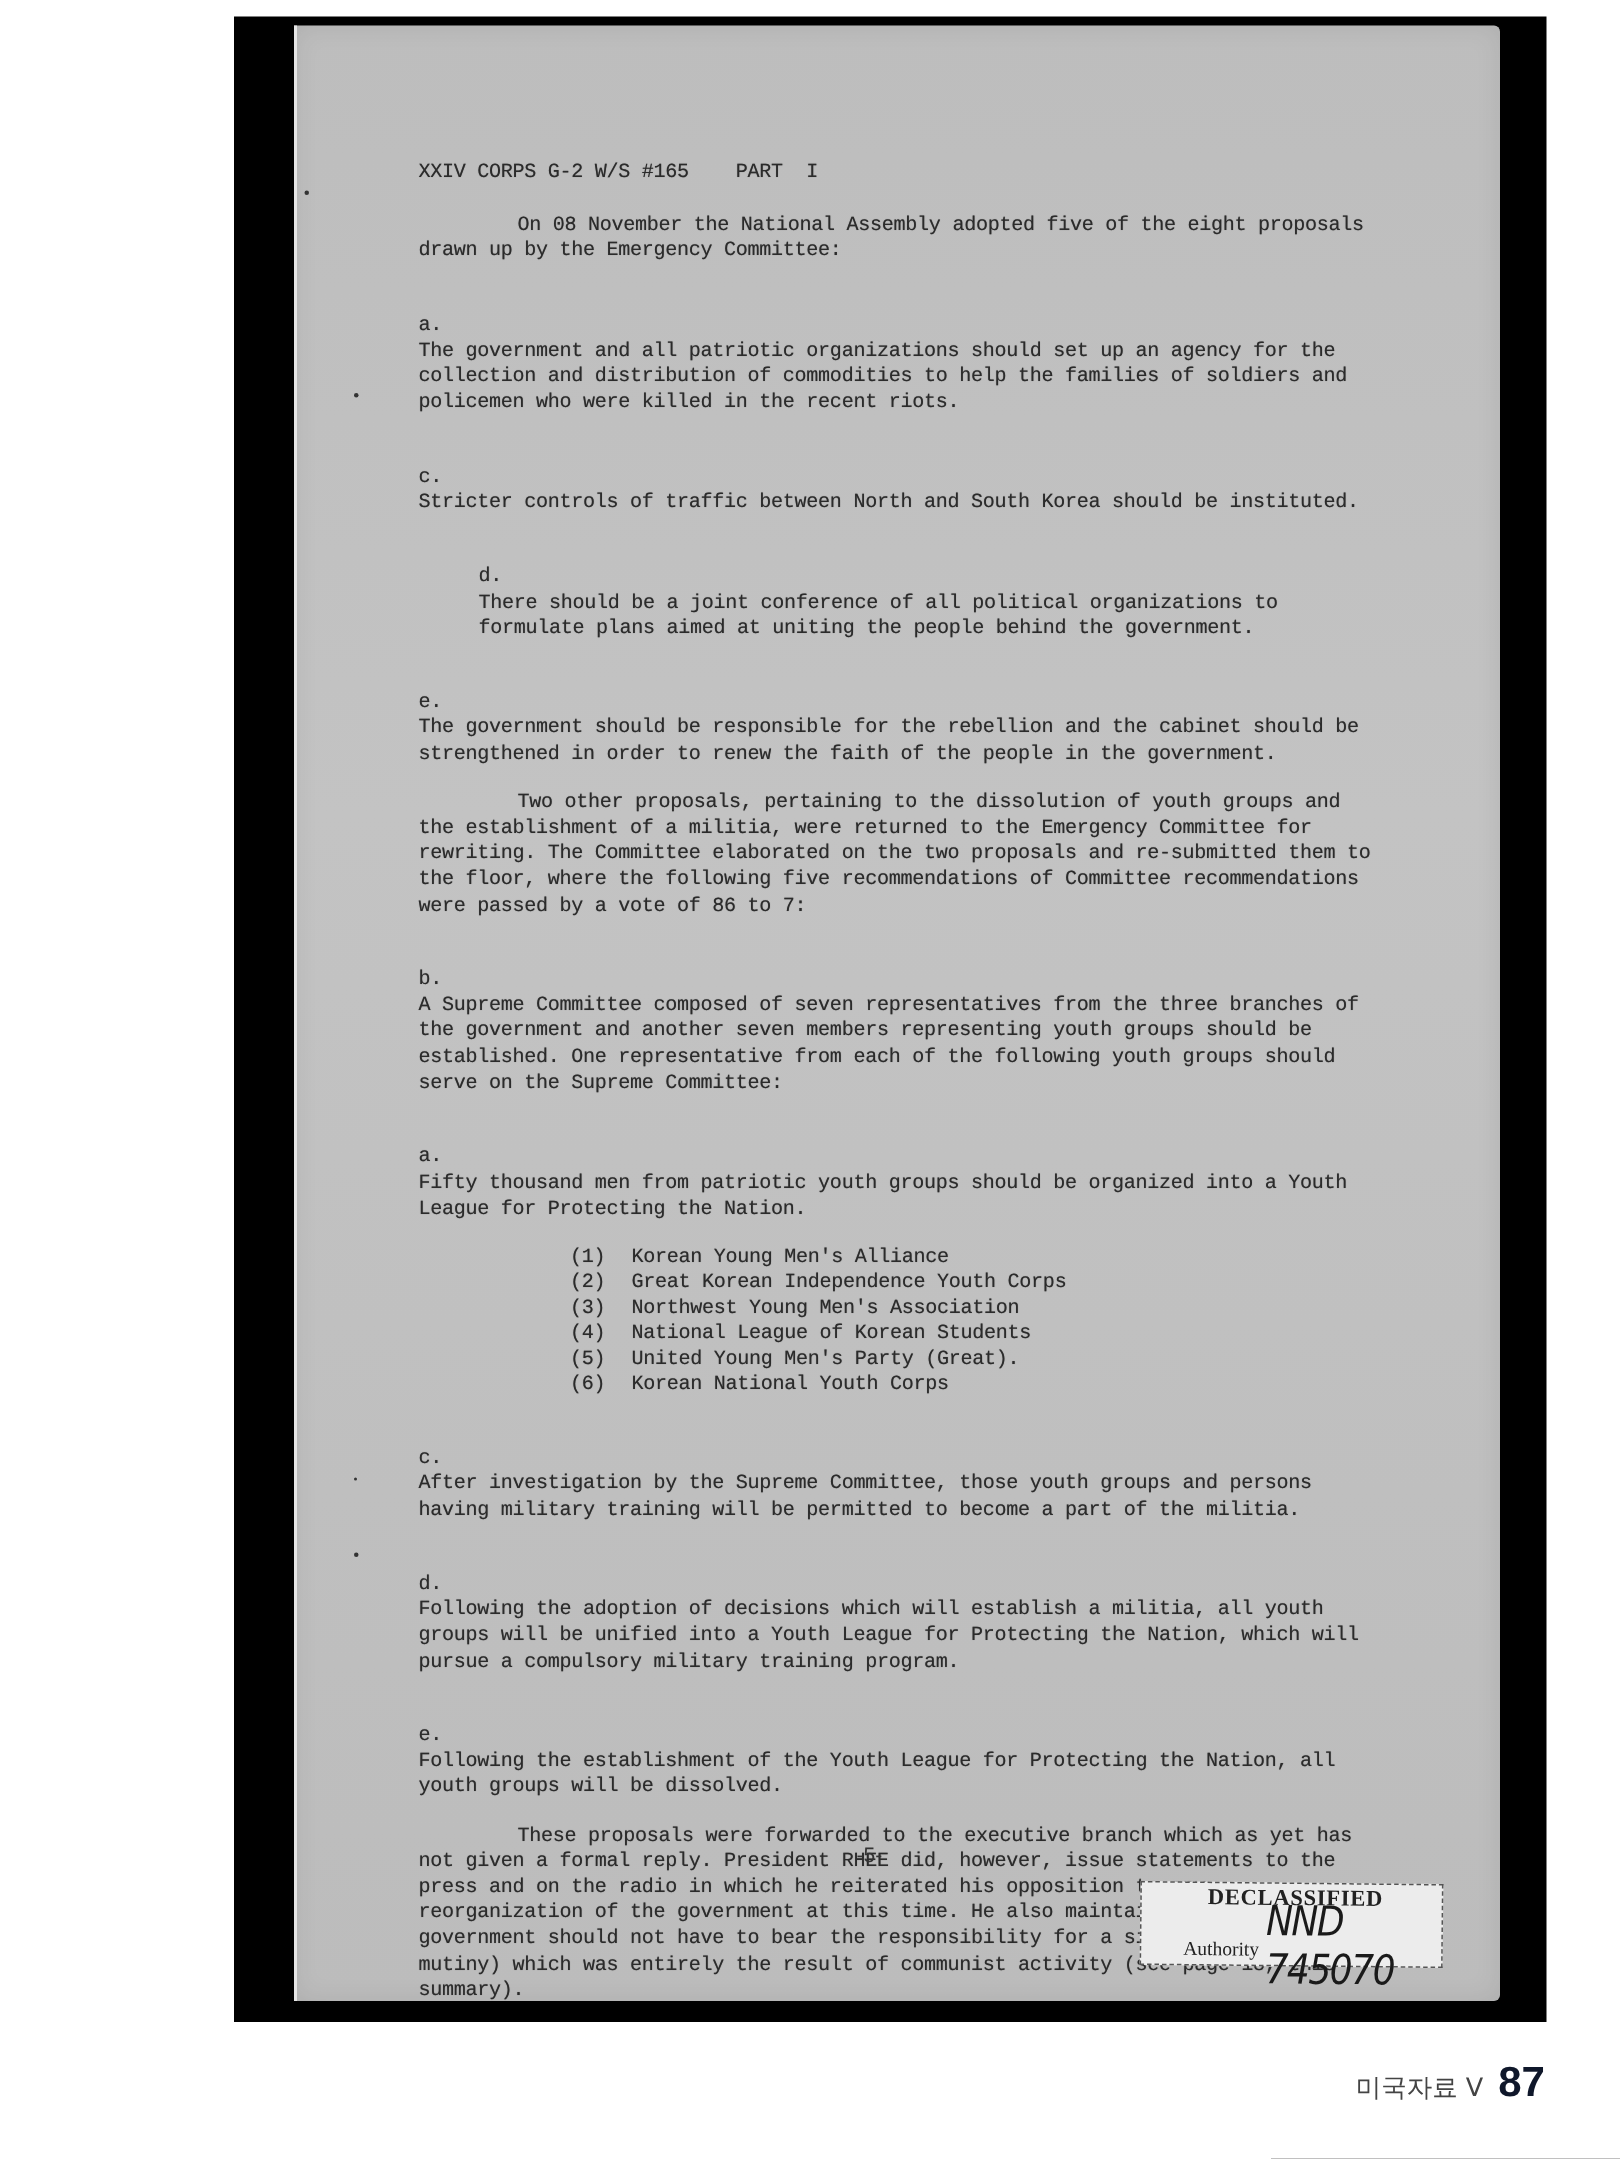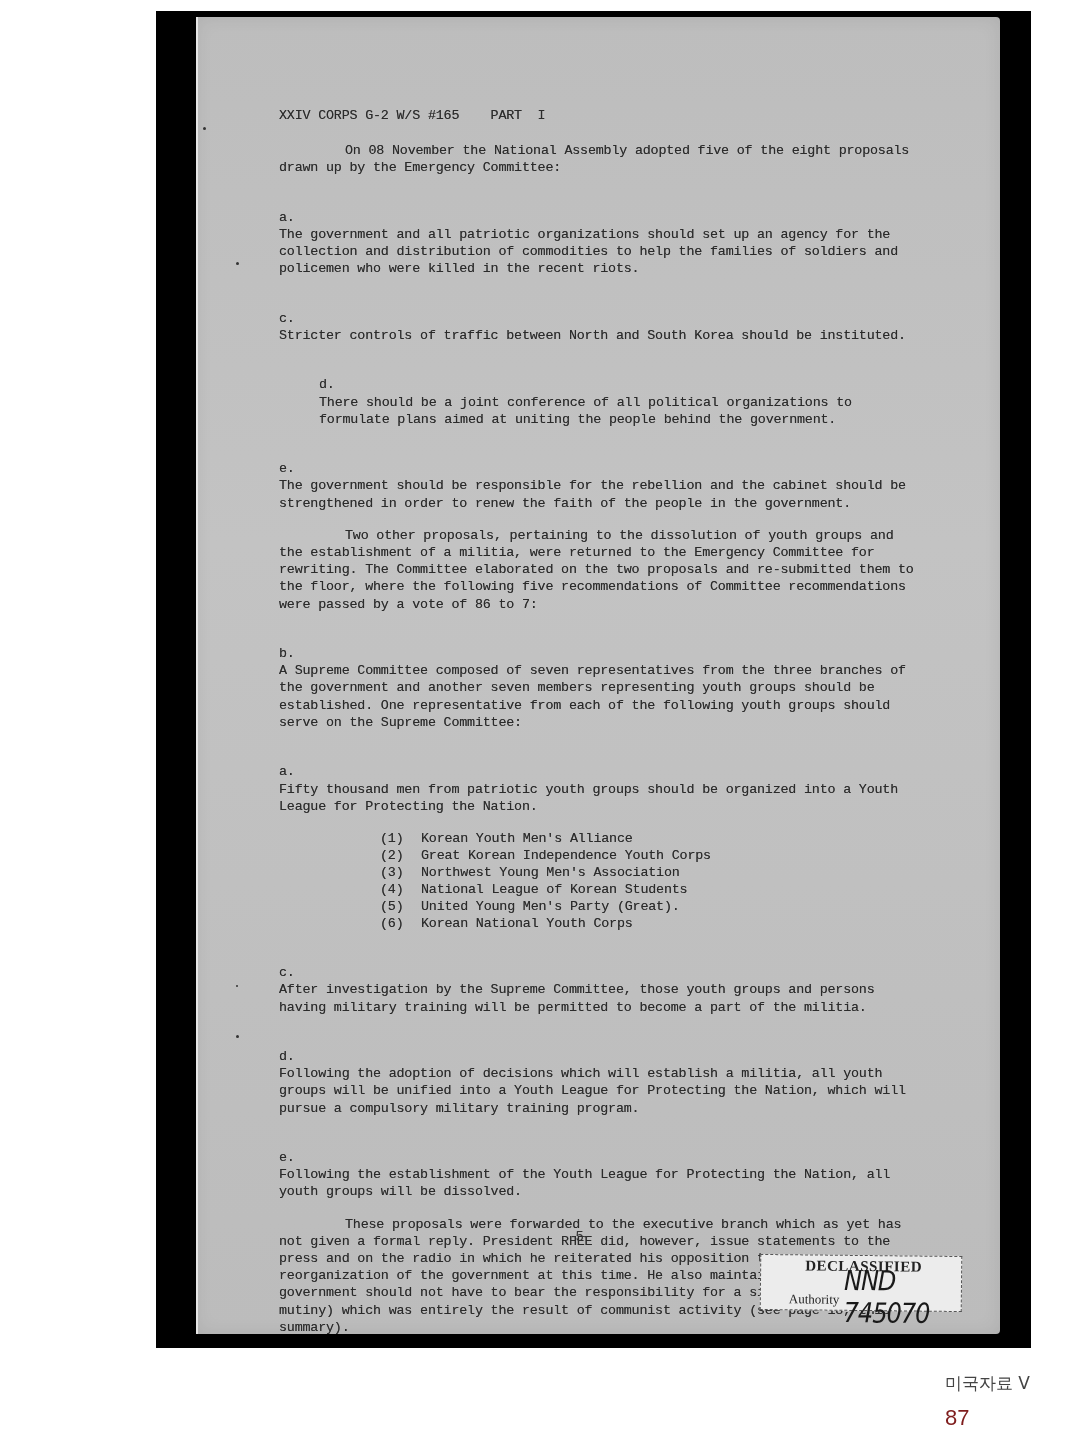--- a/index.html
+++ b/index.html
@@ -121,32 +121,31 @@
       transform: scaleY(1.15);
     }
     .footer {
       position: absolute;
       right: 50px;
       top: 1372px;
       display: flex;
       align-items: baseline;
       gap: 10px;
       color: #444444;
-      flex-direction: column;
     }
     .footer-label {
       font-family: "DejaVu Sans", sans-serif;
       font-size: 17px;
       color: #444444;
     }
     .footer-page {
       font-family: "Liberation Sans", sans-serif;
-      font-weight: normal;
-      font-size: 22px;
-      color: #7f1d1d;
+      font-weight: bold;
+      font-size: 28px;
+      color: #0f172a;
     }
     .speck {
       position: absolute;
       width: 3px; height: 3px;
       border-radius: 50%;
       background: #333;
     }
   </style>
 </head>
 <body>
@@ -187,21 +186,21 @@
   <p class="para" style="text-indent:66px;">
     <span>b.</span>
     <span>A Supreme Committee composed of seven representatives from the three branches of the government and another seven members representing youth groups should be established.  One representative from each of the following youth groups should serve on the Supreme Committee:</span>
   </p>
   <p class="para" style="text-indent:66px;">
     <span>a.</span>
     <span>Fifty thousand men from patriotic youth groups should be organized into a Youth League for Protecting the Nation.</span>
   </p>
 
   <ul class="list">
-    <li><span class="num">(1)</span><span>Korean Youth Men's Alliance</span></li>
+    <li><span class="num">(1)</span><span>Korean Young Men's Alliance</span></li>
     <li><span class="num">(2)</span><span>Great Korean Independence Youth Corps</span></li>
     <li><span class="num">(3)</span><span>Northwest Young Men's Association</span></li>
     <li><span class="num">(4)</span><span>National League of Korean Students</span></li>
     <li><span class="num">(5)</span><span>United Young Men's Party (Great).</span></li>
     <li><span class="num">(6)</span><span>Korean National Youth Corps</span></li>
   </ul>
 
   <p class="para" style="text-indent:66px;">
     <span>c.</span>
     <span>After investigation by the Supreme Committee, those youth groups and persons having military training will be permitted to become a part of the militia.</span>

